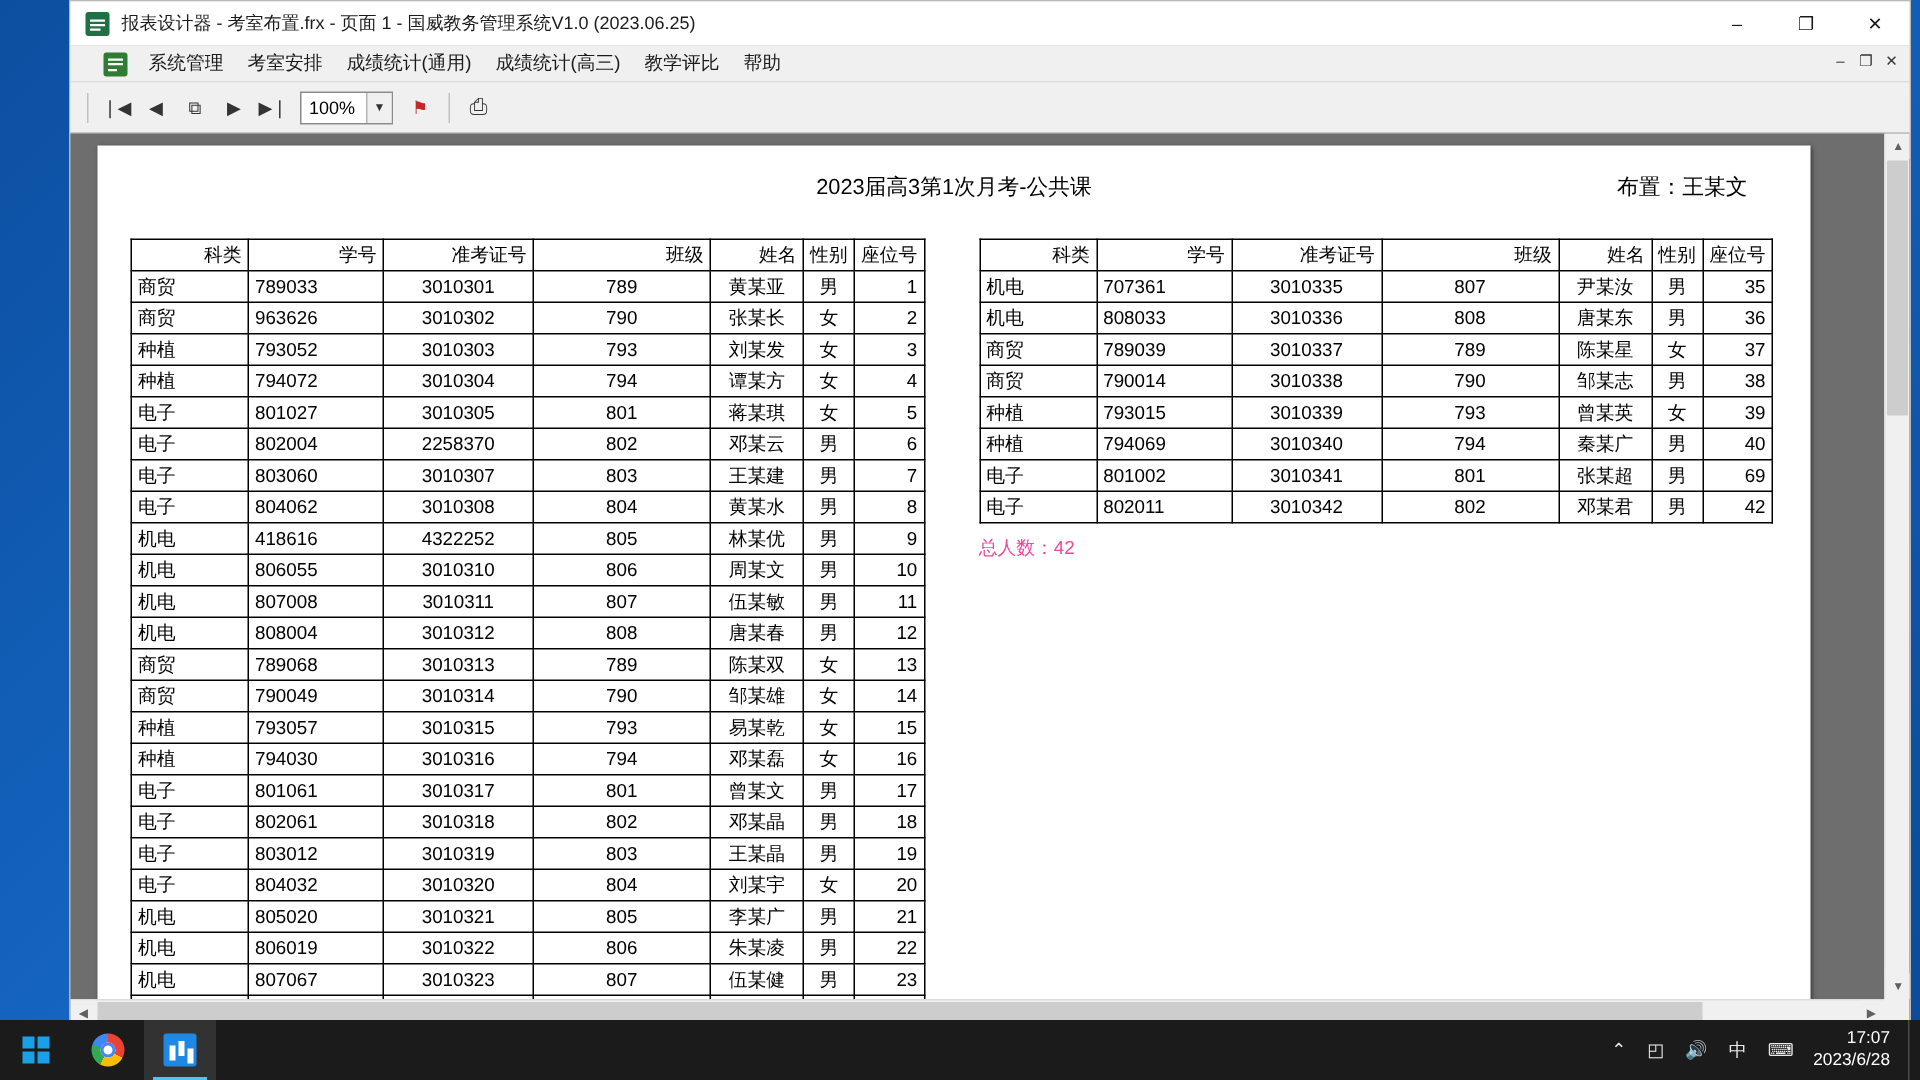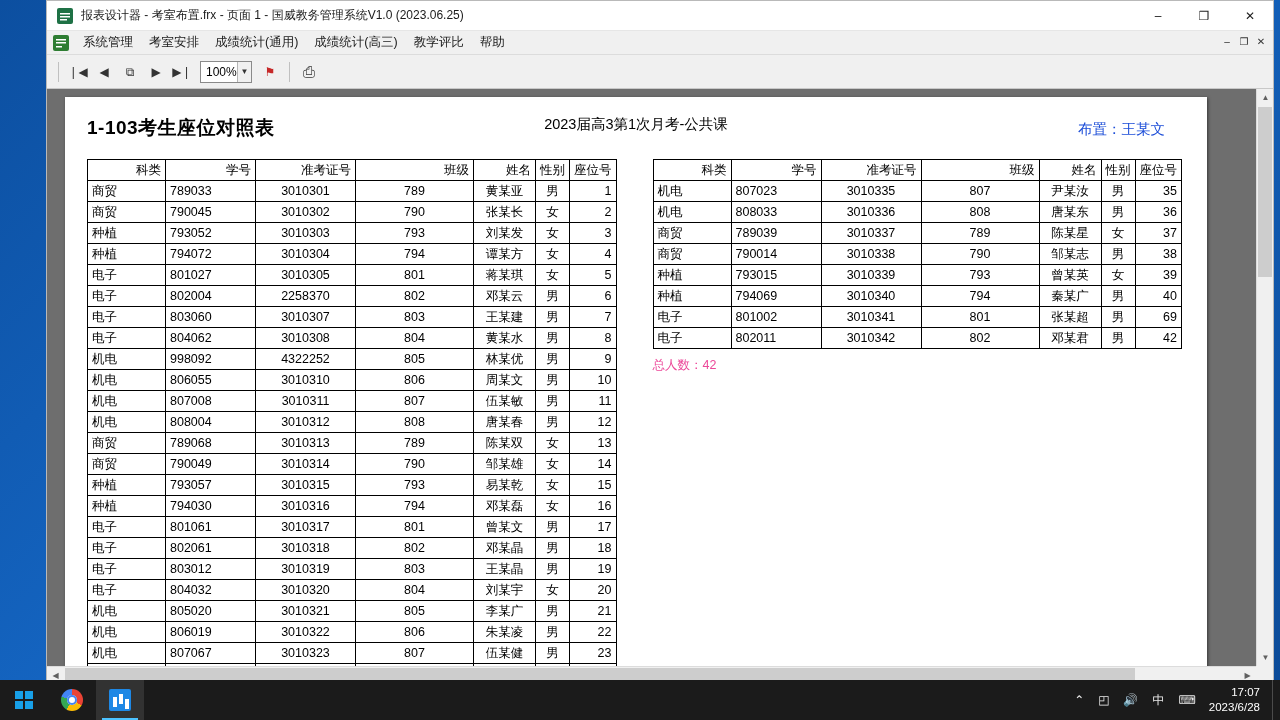--- a/index.html
+++ b/index.html
@@ -51,21 +51,21 @@
   #titlebar .win-buttons { margin-left: auto; display: flex; height: 30px; }
   #titlebar .win-btn {
     width: 46px; height: 30px; display: flex; align-items: center; justify-content: center;
     font-size: 12px; color: #1a1a1a;
   }
   
   #menubar {
     height: 24px; background: #f0f0f0;
     display: flex; align-items: center;
     border-bottom: 1px solid #dcdcdc;
-    padding-left: 4px;
+    padding-left: 20px;
   }
   #menubar .mdi-icon {
     width: 16px; height: 16px; margin: 0 6px 0 2px;
     background: #2e7d32; border-radius: 2px; position: relative; flex: 0 0 auto;
   }
   #menubar .mdi-icon::after{
     content:""; position:absolute; left:3px; top:3px; width:10px; height:10px;
     background:
       linear-gradient(#fff,#fff) 0 1px/10px 1.5px no-repeat,
       linear-gradient(#fff,#fff) 0 4.5px/10px 1.5px no-repeat,
@@ -89,21 +89,21 @@
   .tb-btn {
     width: 24px; height: 24px;
     display: flex; align-items: center; justify-content: center;
     color: #333; font-size: 12px;
     border: 1px solid transparent;
   }
   .tb-sep { width: 1px; height: 20px; background: #c0c0c0; margin: 0 5px; }
   .zoom-combo {
     display: flex; align-items: center;
     height: 22px; border: 1px solid #8a8a8a; background: #fff;
-    width: 52px; margin: 0 4px;
+    width: 62px; margin: 0 4px;
   }
   .zoom-combo .zoom-val { flex: 1; font-size: 12px; padding-left: 5px; color: #000; }
   .zoom-combo .zoom-arrow {
     width: 17px; height: 20px; background: #f0f0f0; border-left: 1px solid #b5b5b5;
     display: flex; align-items: center; justify-content: center; font-size: 8px; color: #333;
   }
   
   #doc-area {
     flex: 1; background: #6e6e6e; position: relative; overflow: hidden;
     display: flex;
@@ -118,21 +118,21 @@
     padding: 18px 22px;
   }
   
   .rep-head { display: flex; align-items: baseline; position: relative; height: 40px; }
   .rep-title { font-size: 19px; font-weight: bold; color: #000; letter-spacing: .5px; }
   .rep-center {
     position: absolute; left: 0; right: 0; text-align: center;
     font-size: 14.5px; color: #000;
   }
   .rep-right {
-    margin-left: auto; font-size: 14.5px; color: #1d4ed8; padding-right: 20px; font-family: Liberation Mono, monospace;
+    margin-left: auto; font-size: 14.5px; color: #000000; padding-right: 20px; font-family: Liberation Mono, monospace;
   }
   
   .tables-row { display: flex; gap: 36px; margin-top: 4px; }
   table.seat {
     border-collapse: collapse;
     table-layout: fixed;
   }
   table.seat th, table.seat td {
     border: 1px solid #000;
     font-size: 12.5px;
@@ -257,21 +257,20 @@
     <div class="tb-sep"></div>
     <div class="tb-btn" style="font-size:15px;">⎙</div>
   </div>
 
   <div id="doc-area">
 
     <div id="page-scroll">
       <div id="page">
 
         <div class="rep-head">
-          <div class="rep-title">1-103考生座位对照表</div>
           <div class="rep-center">2023届高3第1次月考-公共课</div>
           <div class="rep-right">布置：王某文</div>
         </div>
 
         <div class="tables-row">
           <div>
             <table class="seat">
               <colgroup>
                 <col class="kelei">
                   <col class="xuehao">
@@ -297,21 +296,21 @@
                     <td class="l">商贸</td>
                     <td class="l">789033</td>
                     <td class="c">3010301</td>
                     <td class="c">789</td>
                     <td class="c">黄某亚</td>
                     <td class="c">男</td>
                     <td class="r">1</td>
                   </tr>
                   <tr>
                     <td class="l">商贸</td>
-                    <td class="l">790045</td>
+                    <td class="l">963626</td>
                     <td class="c">3010302</td>
                     <td class="c">790</td>
                     <td class="c">张某长</td>
                     <td class="c">女</td>
                     <td class="r">2</td>
                   </tr>
                   <tr>
                     <td class="l">种植</td>
                     <td class="l">793052</td>
                     <td class="c">3010303</td>
@@ -360,21 +359,21 @@
                     <td class="l">电子</td>
                     <td class="l">804062</td>
                     <td class="c">3010308</td>
                     <td class="c">804</td>
                     <td class="c">黄某水</td>
                     <td class="c">男</td>
                     <td class="r">8</td>
                   </tr>
                   <tr>
                     <td class="l">机电</td>
-                    <td class="l">998092</td>
+                    <td class="l">418616</td>
                     <td class="c">4322252</td>
                     <td class="c">805</td>
                     <td class="c">林某优</td>
                     <td class="c">男</td>
                     <td class="r">9</td>
                   </tr>
                   <tr>
                     <td class="l">机电</td>
                     <td class="l">806055</td>
                     <td class="c">3010310</td>
@@ -531,21 +530,21 @@
                   <th>准考证号</th>
                   <th>班级</th>
                   <th>姓名</th>
                   <th>性别</th>
                   <th>座位号</th>
                 </tr>
               </thead>
               <tbody id="right-body">
                   <tr>
                     <td class="l">机电</td>
-                    <td class="l">807023</td>
+                    <td class="l">707361</td>
                     <td class="c">3010335</td>
                     <td class="c">807</td>
                     <td class="c">尹某汝</td>
                     <td class="c">男</td>
                     <td class="r">35</td>
                   </tr>
                   <tr>
                     <td class="l">机电</td>
                     <td class="l">808033</td>
                     <td class="c">3010336</td>

